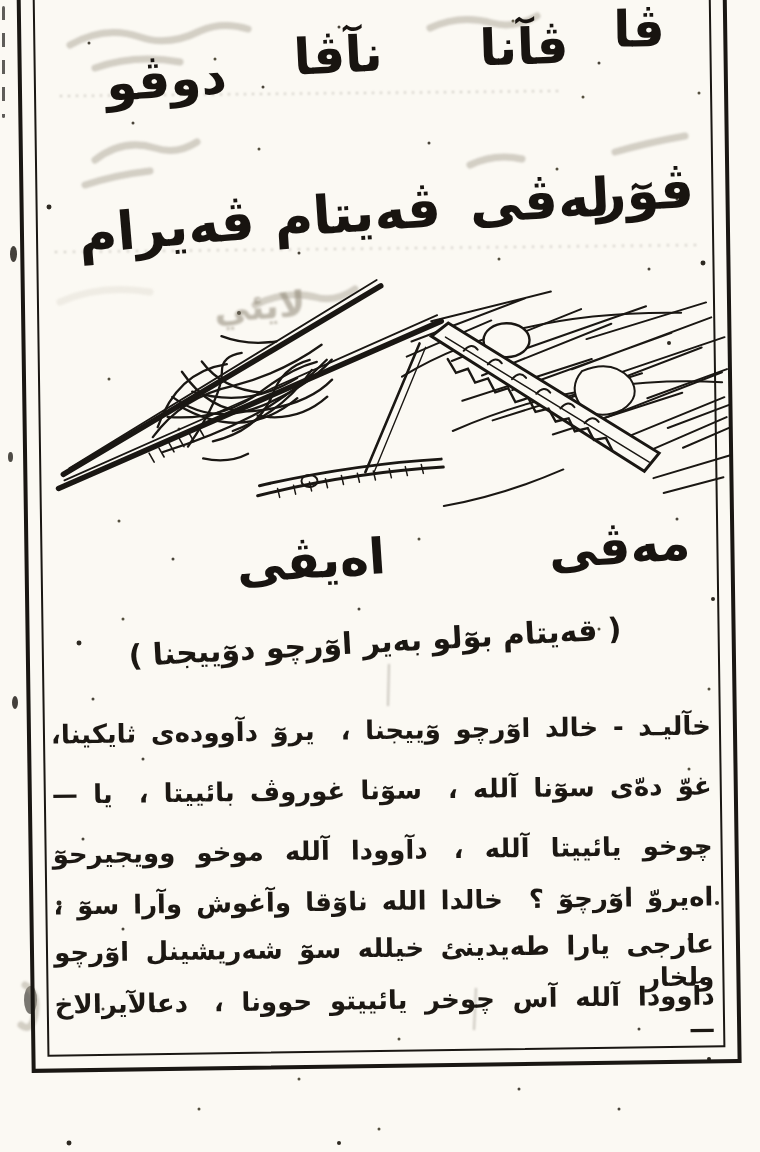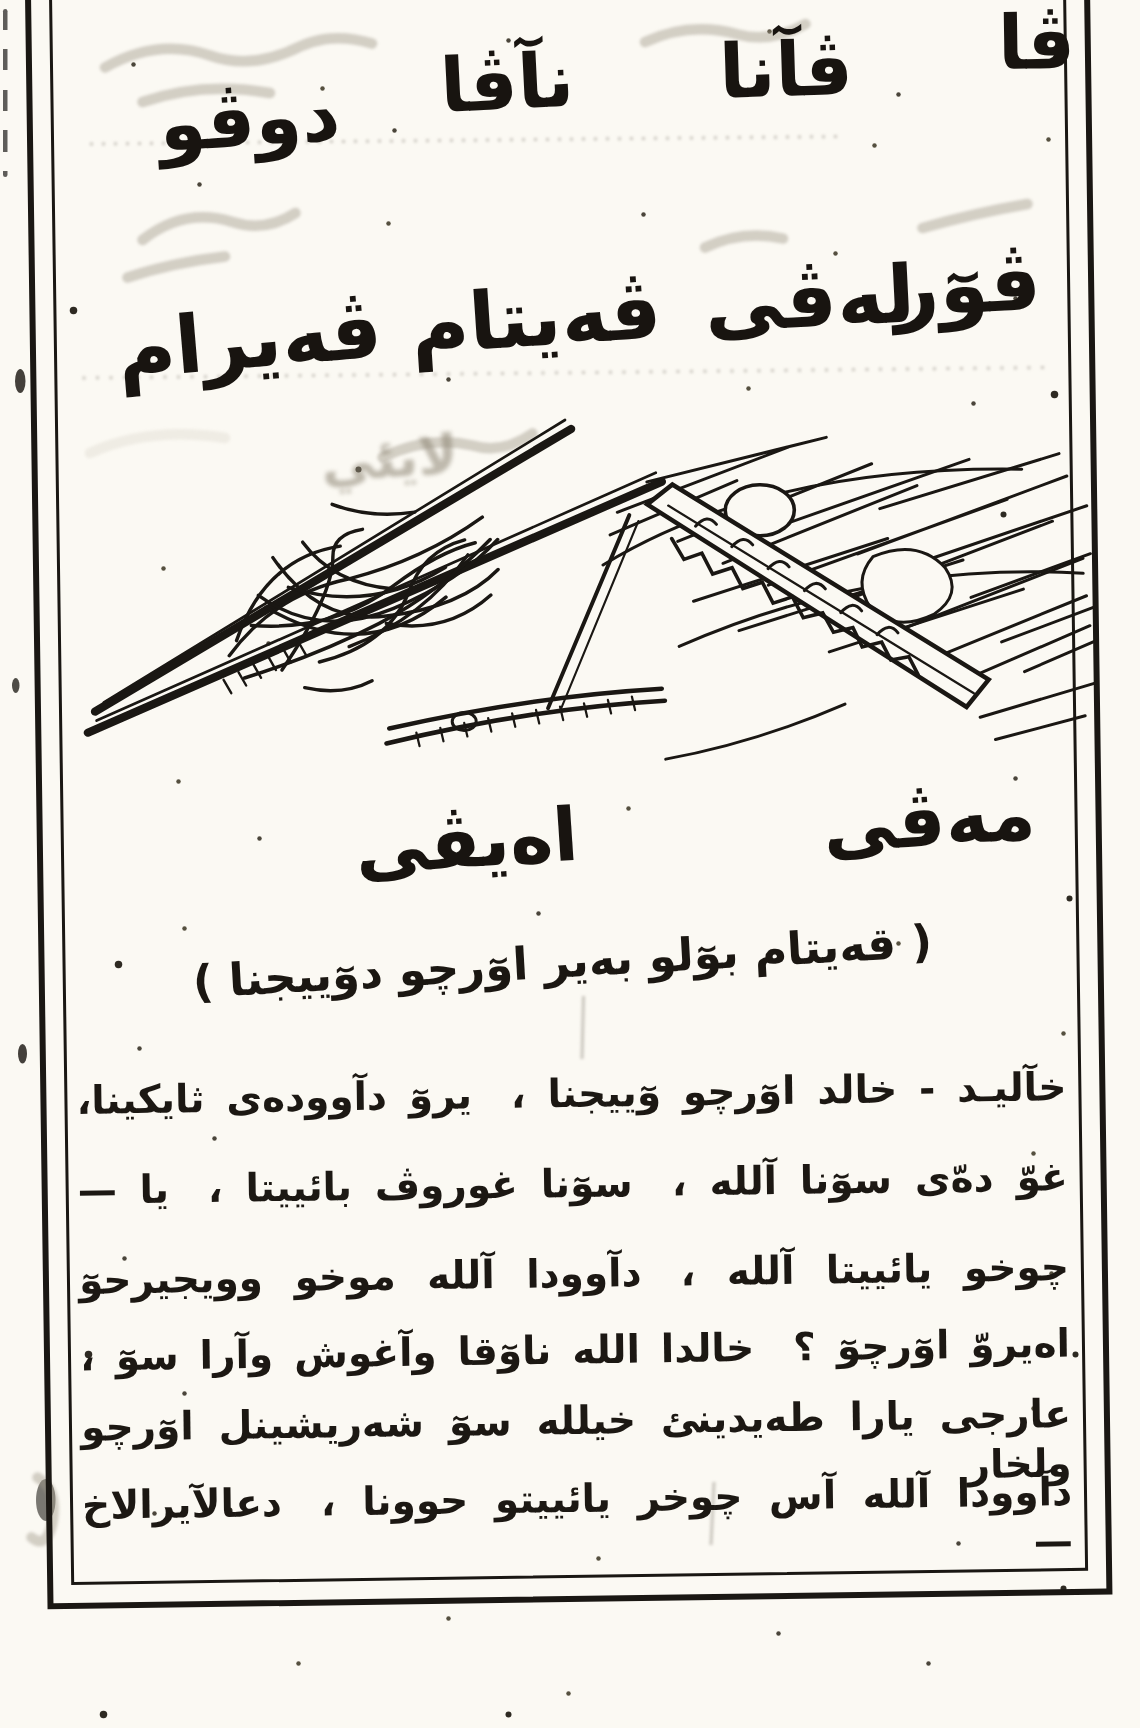--- a/index.html
+++ b/index.html
@@ -100,21 +100,21 @@
       <path d="M60,96 L560,91" stroke-dasharray="2,6"></path>
       <path d="M55,252 L700,245" stroke-dasharray="2,7"></path>
       <path d="M389,664 L388,706"></path>
       <path d="M476,988 L474,1030"></path>
     </g>
   </svg>
 
   <div class="frame">
     <div class="frame-inner"></div>
 
-    <div class="word w-r1" style="left:644px;top:30px;">ڤا</div>
+    <div class="word w-r1" style="left:592px;top:30px;">ڤا</div>
     <div class="word w-r1" style="left:458px;top:46px;transform:rotate(-1deg);">ڤآنا</div>
     <div class="word w-r1" style="left:272px;top:52px;transform:rotate(-2deg);">نآڤا</div>
     <div class="word w-r1" style="left:84px;top:74px;transform:rotate(-3deg);">دوڤو</div>
 
     <div class="word w-r2" style="left:572px;top:190px;transform:rotate(-2deg);">ڤوٓر</div>
     <div class="word w-r2" style="left:446px;top:198px;transform:rotate(-2deg);">لەڤى</div>
     <div class="word w-r2" style="left:250px;top:208px;transform:rotate(-3deg);">ڤەيتام</div>
     <div class="word w-r2" style="left:54px;top:220px;transform:rotate(-4deg);">ڤەيرام</div>
 
     <div class="illu" style="left:26px;top:300px;">

